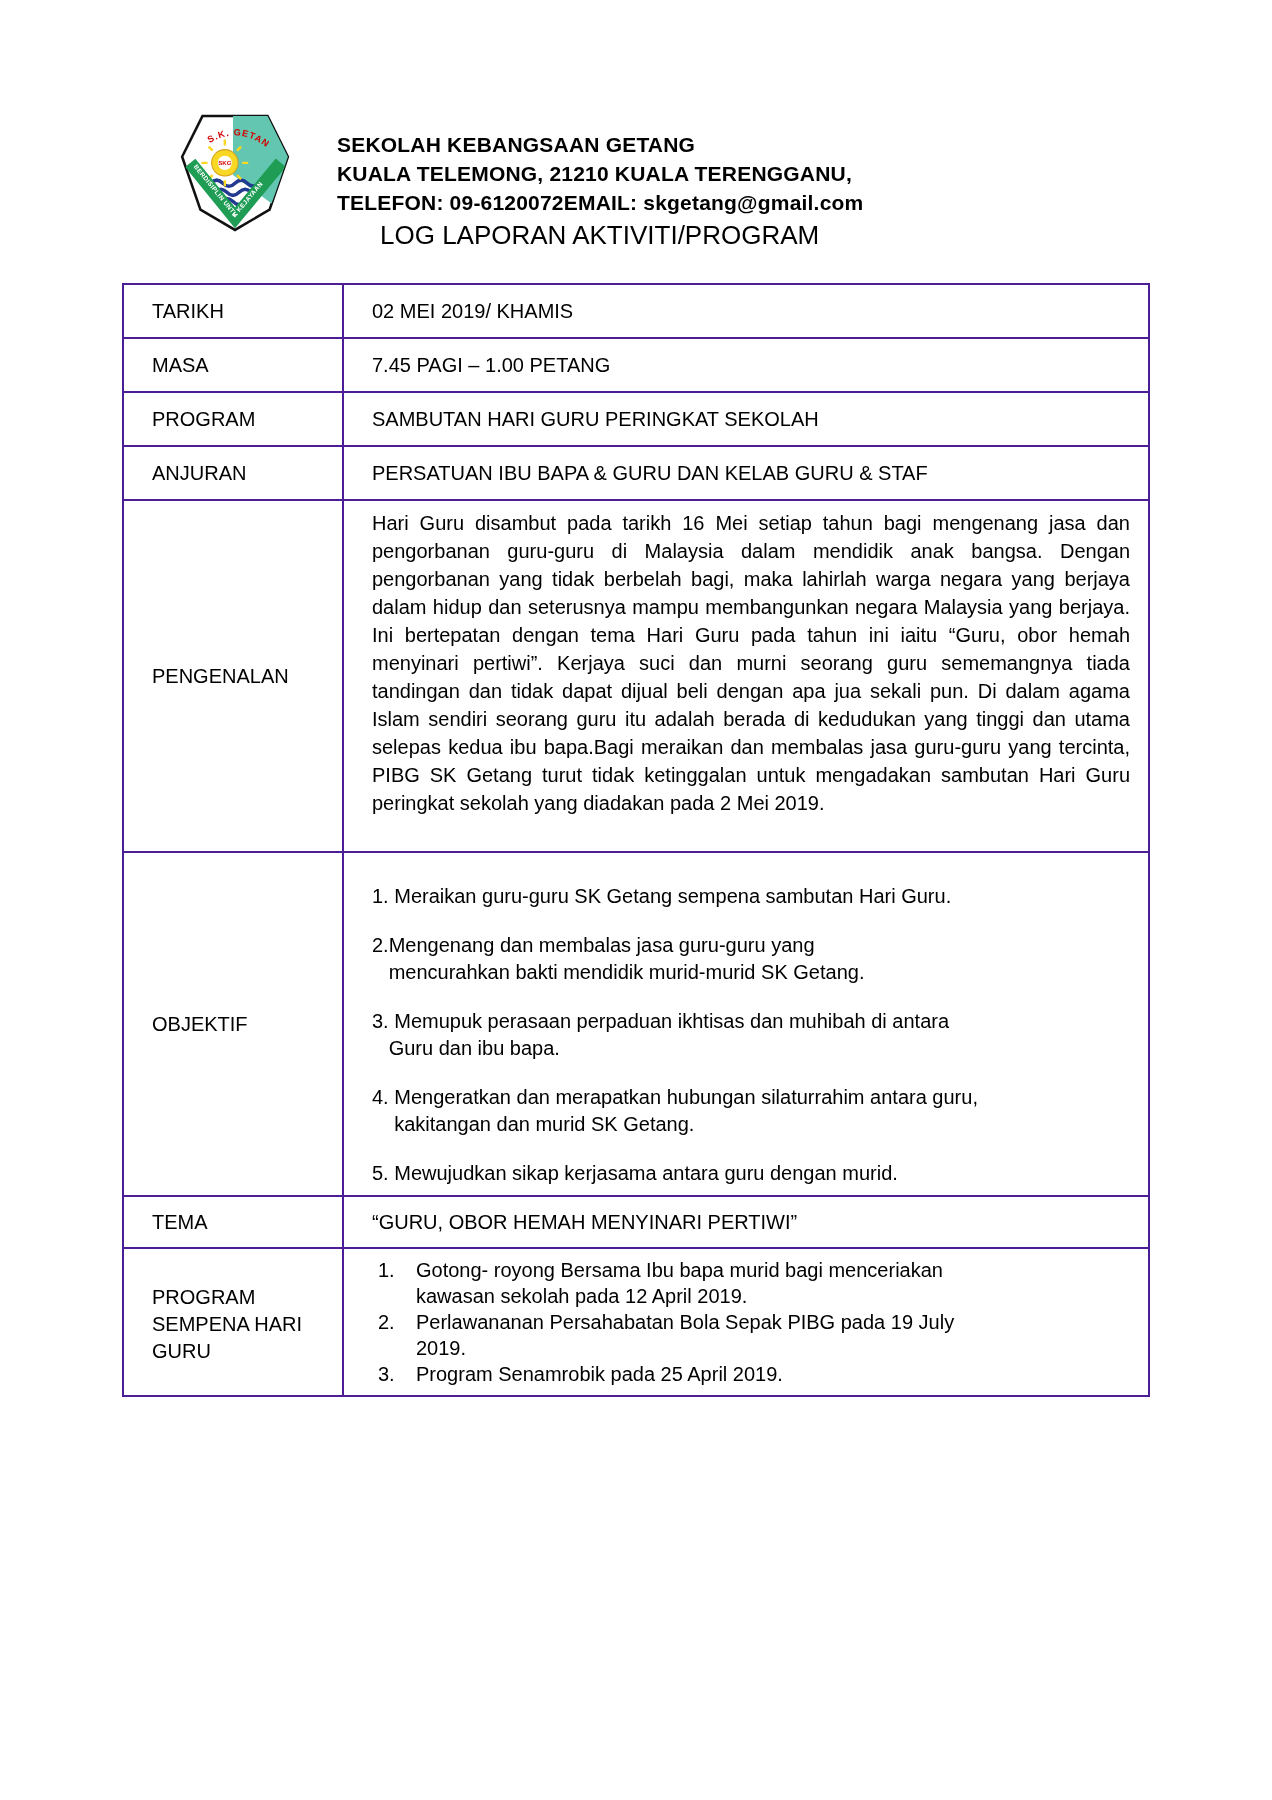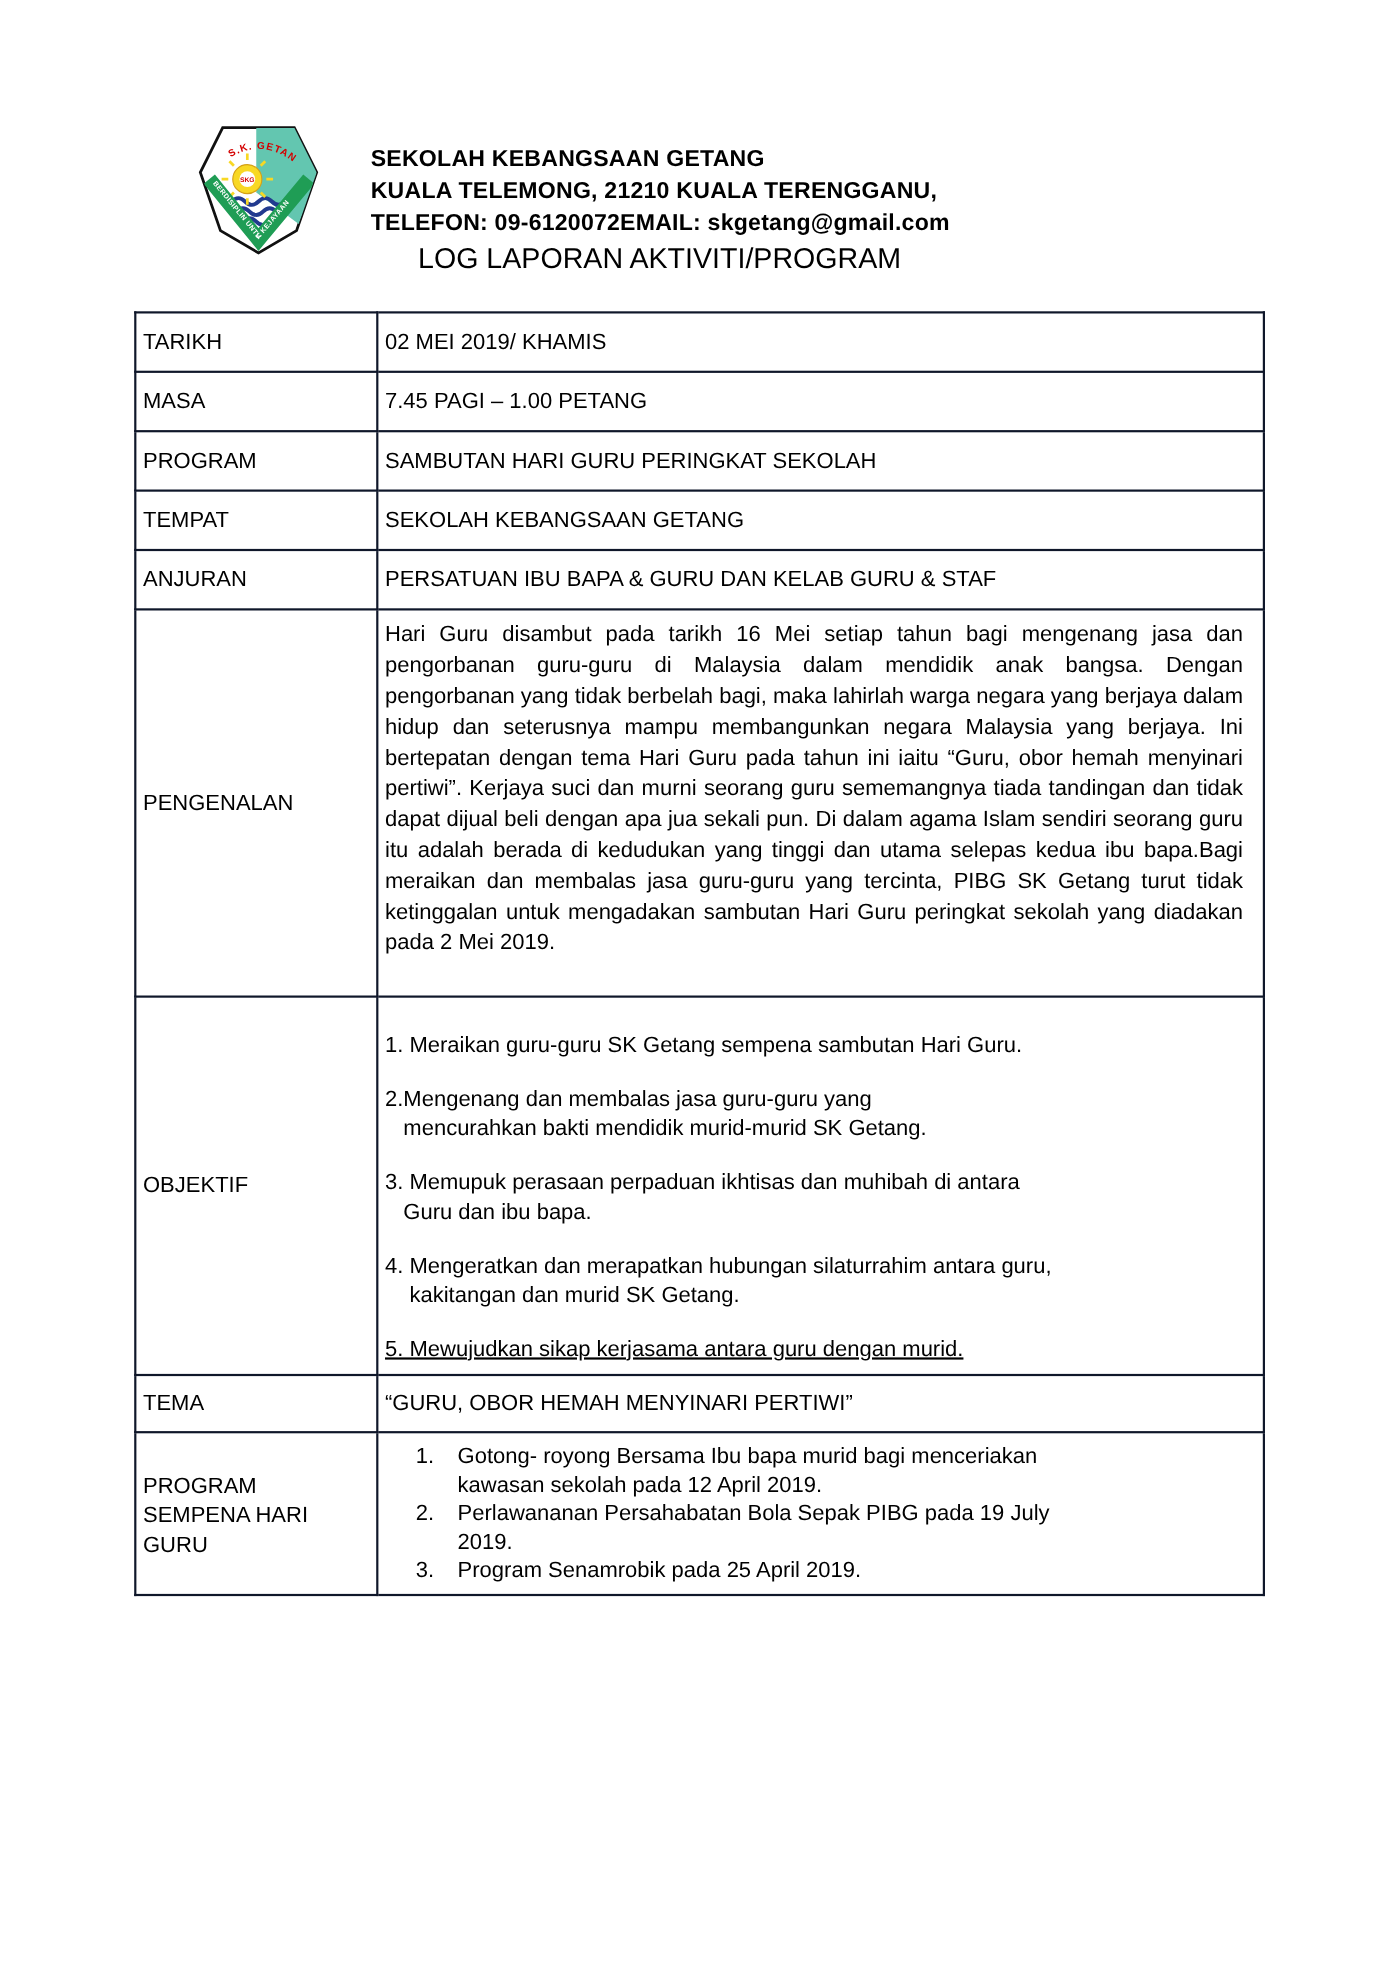--- a/index.html
+++ b/index.html
@@ -46,23 +46,23 @@
   
   table.log-table {
     position: absolute;
     left: 122px;
     top: 283px;
     width: 1028px;
     border-collapse: collapse;
     font-size: 20px;
   }
   table.log-table td {
-    border: 2px solid #0f172a;
+    border: 2px solid #4c1d95;
     vertical-align: middle;
-    padding: 8px 6px;
+    padding: 8px 28px;
   }
   td.cell-label {
     width: 220px;
     padding-left: 15px;
   }
   .r-simple td { height: 54px; }
   .r-tema td { height: 52px; }
 
   .r-pengenalan td.cell-value {
     vertical-align: top;
@@ -79,21 +79,21 @@
   .r-objektif td.cell-value {
     vertical-align: top;
     padding-top: 30px;
     padding-right: 18px;
   }
   .obj-item {
     white-space: pre-wrap;
     line-height: 27px;
     margin: 0 0 22px 0;
   }
-  .obj-item:last-child { margin-bottom: 0; text-decoration: underline; }
+  .obj-item:last-child { margin-bottom: 0; }
 
   .r-program td { vertical-align: top; padding-top: 8px; }
   .r-program td.cell-label { padding-top: 12px; line-height: 27px; }
   .r-program td.cell-value { padding-left: 34px; }
   .prog-item { display: flex; line-height: 26px; }
   .prog-num { width: 38px; flex: 0 0 38px; }
   .prog-text { max-width: 580px; }
   .r-last td { border-bottom: none; }
 </style>
 </head>
@@ -175,24 +175,20 @@
     <tr class="r-simple">
       <td class="cell-label">MASA</td>
       <td class="cell-value">7.45 PAGI – 1.00 PETANG</td>
     </tr>
 
     <tr class="r-simple">
       <td class="cell-label">PROGRAM</td>
       <td class="cell-value">SAMBUTAN HARI GURU PERINGKAT SEKOLAH</td>
     </tr>
 
-    <tr class="r-simple">
-      <td class="cell-label">TEMPAT</td>
-      <td class="cell-value">SEKOLAH KEBANGSAAN GETANG</td>
-    </tr>
 
     <tr class="r-simple">
       <td class="cell-label">ANJURAN</td>
       <td class="cell-value">PERSATUAN IBU BAPA &amp; GURU DAN KELAB GURU &amp; STAF</td>
     </tr>
 
     <tr class="r-pengenalan">
       <td class="cell-label">PENGENALAN</td>
       <td class="cell-value">
         <div class="pengenalan-text">Hari Guru disambut pada tarikh 16 Mei setiap tahun bagi mengenang jasa dan pengorbanan guru-guru di Malaysia dalam mendidik anak bangsa. Dengan pengorbanan yang tidak berbelah bagi, maka lahirlah warga negara yang berjaya dalam hidup dan seterusnya mampu membangunkan negara Malaysia yang berjaya. Ini bertepatan dengan tema Hari Guru pada tahun ini iaitu “Guru, obor hemah menyinari pertiwi”. Kerjaya suci dan murni seorang guru sememangnya tiada tandingan dan tidak dapat dijual beli dengan apa jua sekali pun. Di dalam agama Islam sendiri seorang guru itu adalah berada di kedudukan yang tinggi dan utama selepas kedua ibu bapa.Bagi meraikan dan membalas jasa guru-guru yang tercinta, PIBG SK Getang turut tidak ketinggalan untuk mengadakan sambutan Hari Guru peringkat sekolah yang diadakan pada 2 Mei 2019.</div>

